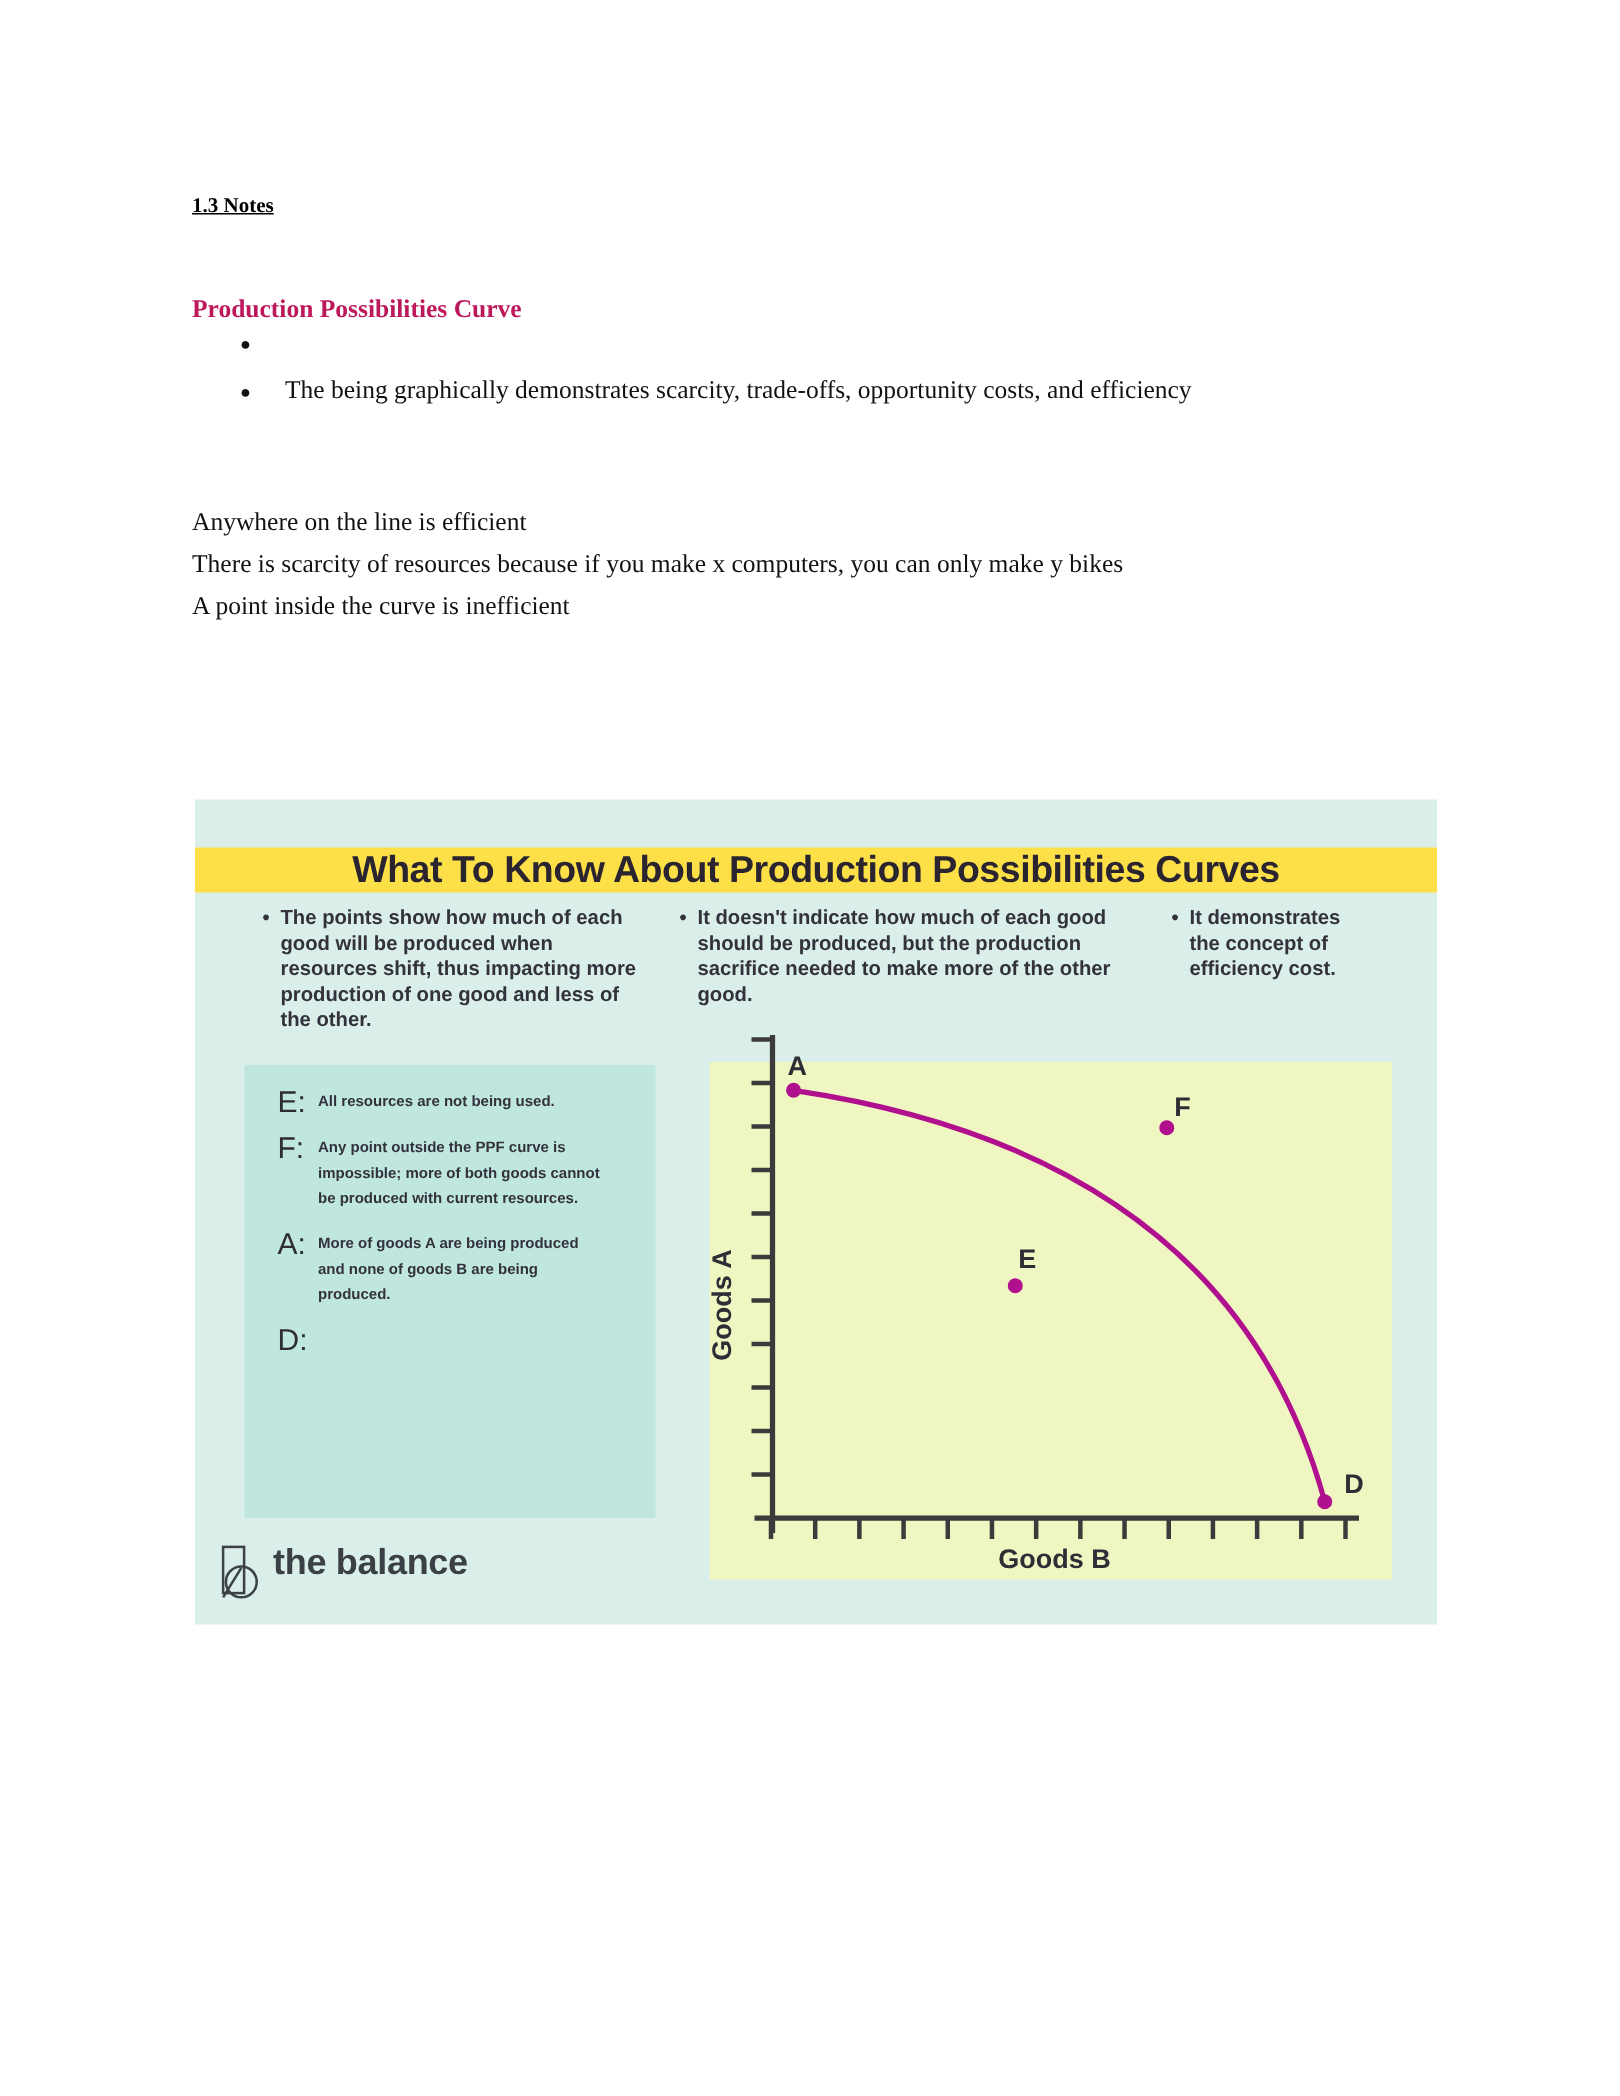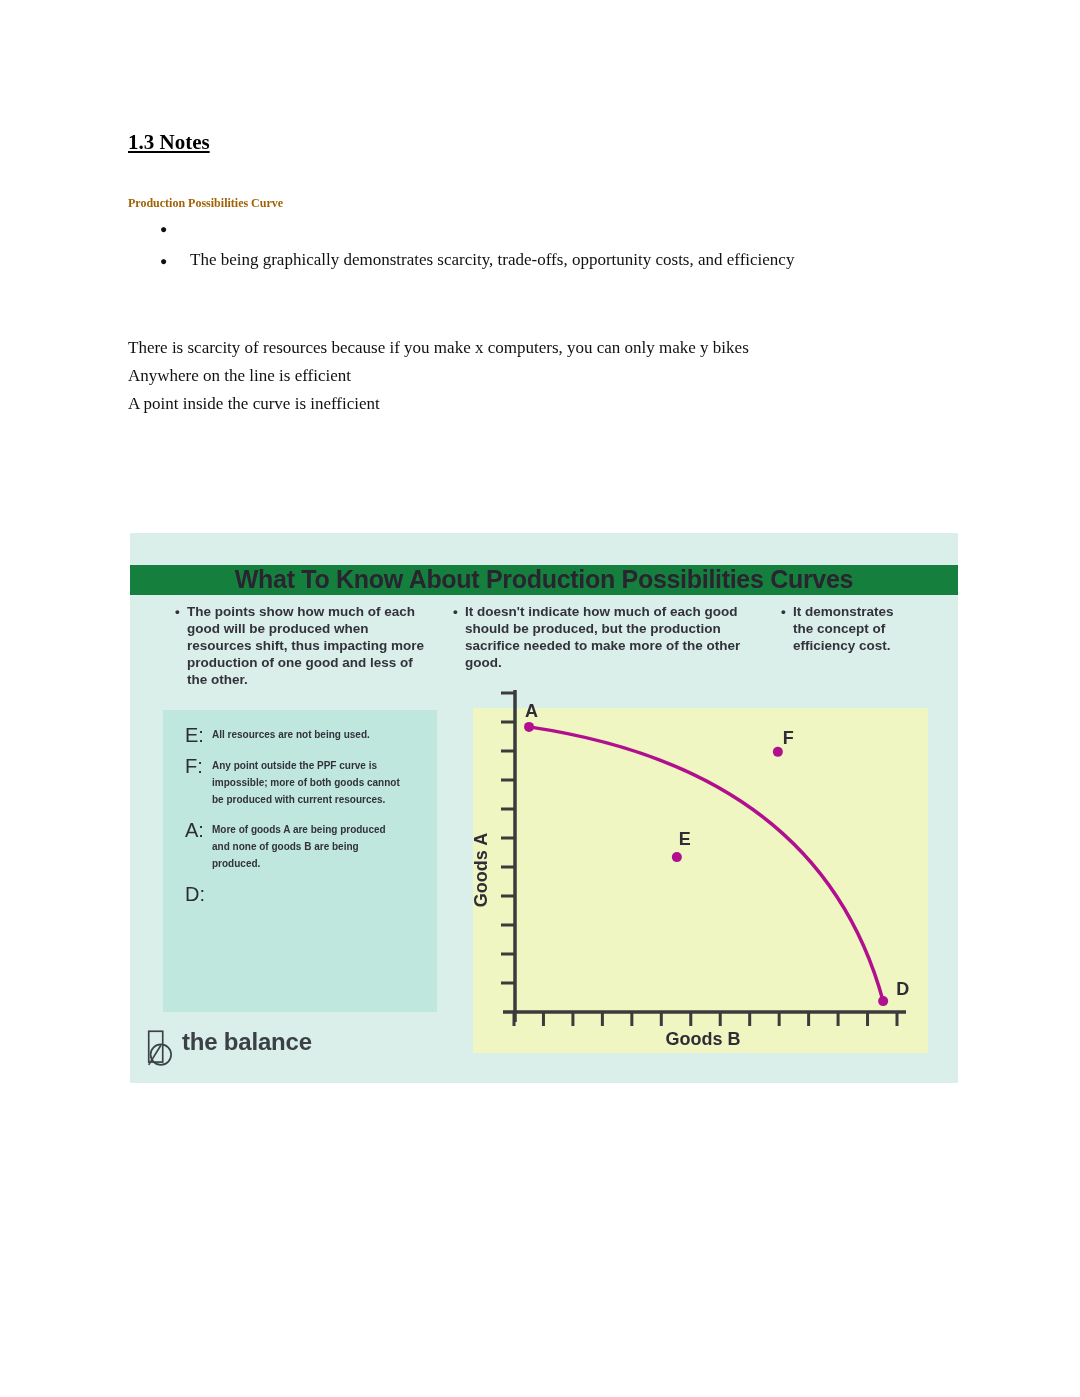--- a/index.html
+++ b/index.html
@@ -4,38 +4,38 @@
 <style>
   * { margin:0; padding:0; box-sizing:border-box; }
   html,body { background:#ffffff; }
   .page {
     position:relative; width:1080px; height:1397px; background:#ffffff;
     font-family:"Liberation Serif", serif; color:#111111; overflow:hidden;
   }
   
   .doc-title {
     position:absolute; left:128px; top:130px;
-    font-size:21px; font-weight:bold; text-decoration:underline; color:#000;
+    font-size:14px; font-weight:bold; text-decoration:underline; color:#000;
   }
   .sec-head {
     position:absolute; left:128px; top:196px;
-    font-size:12px; font-weight:bold; color:#a16207;text-align:right;
+    font-size:17px; font-weight:bold; color:#be185d;text-align:right;
   }
   .doc-bullets { position:absolute; left:128px; top:222px; list-style:none; }
   .doc-bullets li { display:flex; height:28px; align-items:baseline; font-size:17px; }
   .doc-bullets .dot { width:30px; padding-left:32px; font-size:12px; flex:0 0 62px; }
   .para { position:absolute; left:128px; top:334px; font-size:17px; line-height:28px; }
   
   .infographic {
     position:absolute; left:130px; top:533px; width:828px; height:550px;
     background:#daeeea; font-family:"Liberation Sans", sans-serif; color:#33323c;
   }
   .title-band {
     position:absolute; left:0; top:32px; width:828px; height:30px;
-    background:#15803d; display:flex; justify-content:center;
+    background:#fde047; display:flex; align-items:center; justify-content:center;
   }
   .ig-title {
     font-size:25px; font-weight:bold; color:#29242f; letter-spacing:-0.3px; white-space:nowrap;
   }
   .top-bullets {
     position:absolute; left:45px; top:70px; display:flex;
     font-size:13.5px; font-weight:bold; line-height:17px; color:#33323c;
   }
   .tb { display:flex; }
   .tb .tb-dot { flex:0 0 12px; }
@@ -71,22 +71,22 @@
     <li>
       <span class="dot">●</span>
     </li>
     <li>
       <span class="dot">●</span>
       <span>The being graphically demonstrates scarcity, trade-offs, opportunity costs, and efficiency</span>
     </li>
   </ul>
 
   <div class="para">
+    <div>Anywhere on the line is efficient</div>
     <div>There is scarcity of resources because if you make x computers, you can only make y bikes</div>
-    <div>Anywhere on the line is efficient</div>
     <div>A point inside the curve is inefficient</div>
   </div>
 
   <div class="infographic">
 
     <div class="title-band">
       <div class="ig-title">What To Know About Production Possibilities Curves</div>
     </div>
 
     <div class="top-bullets">

